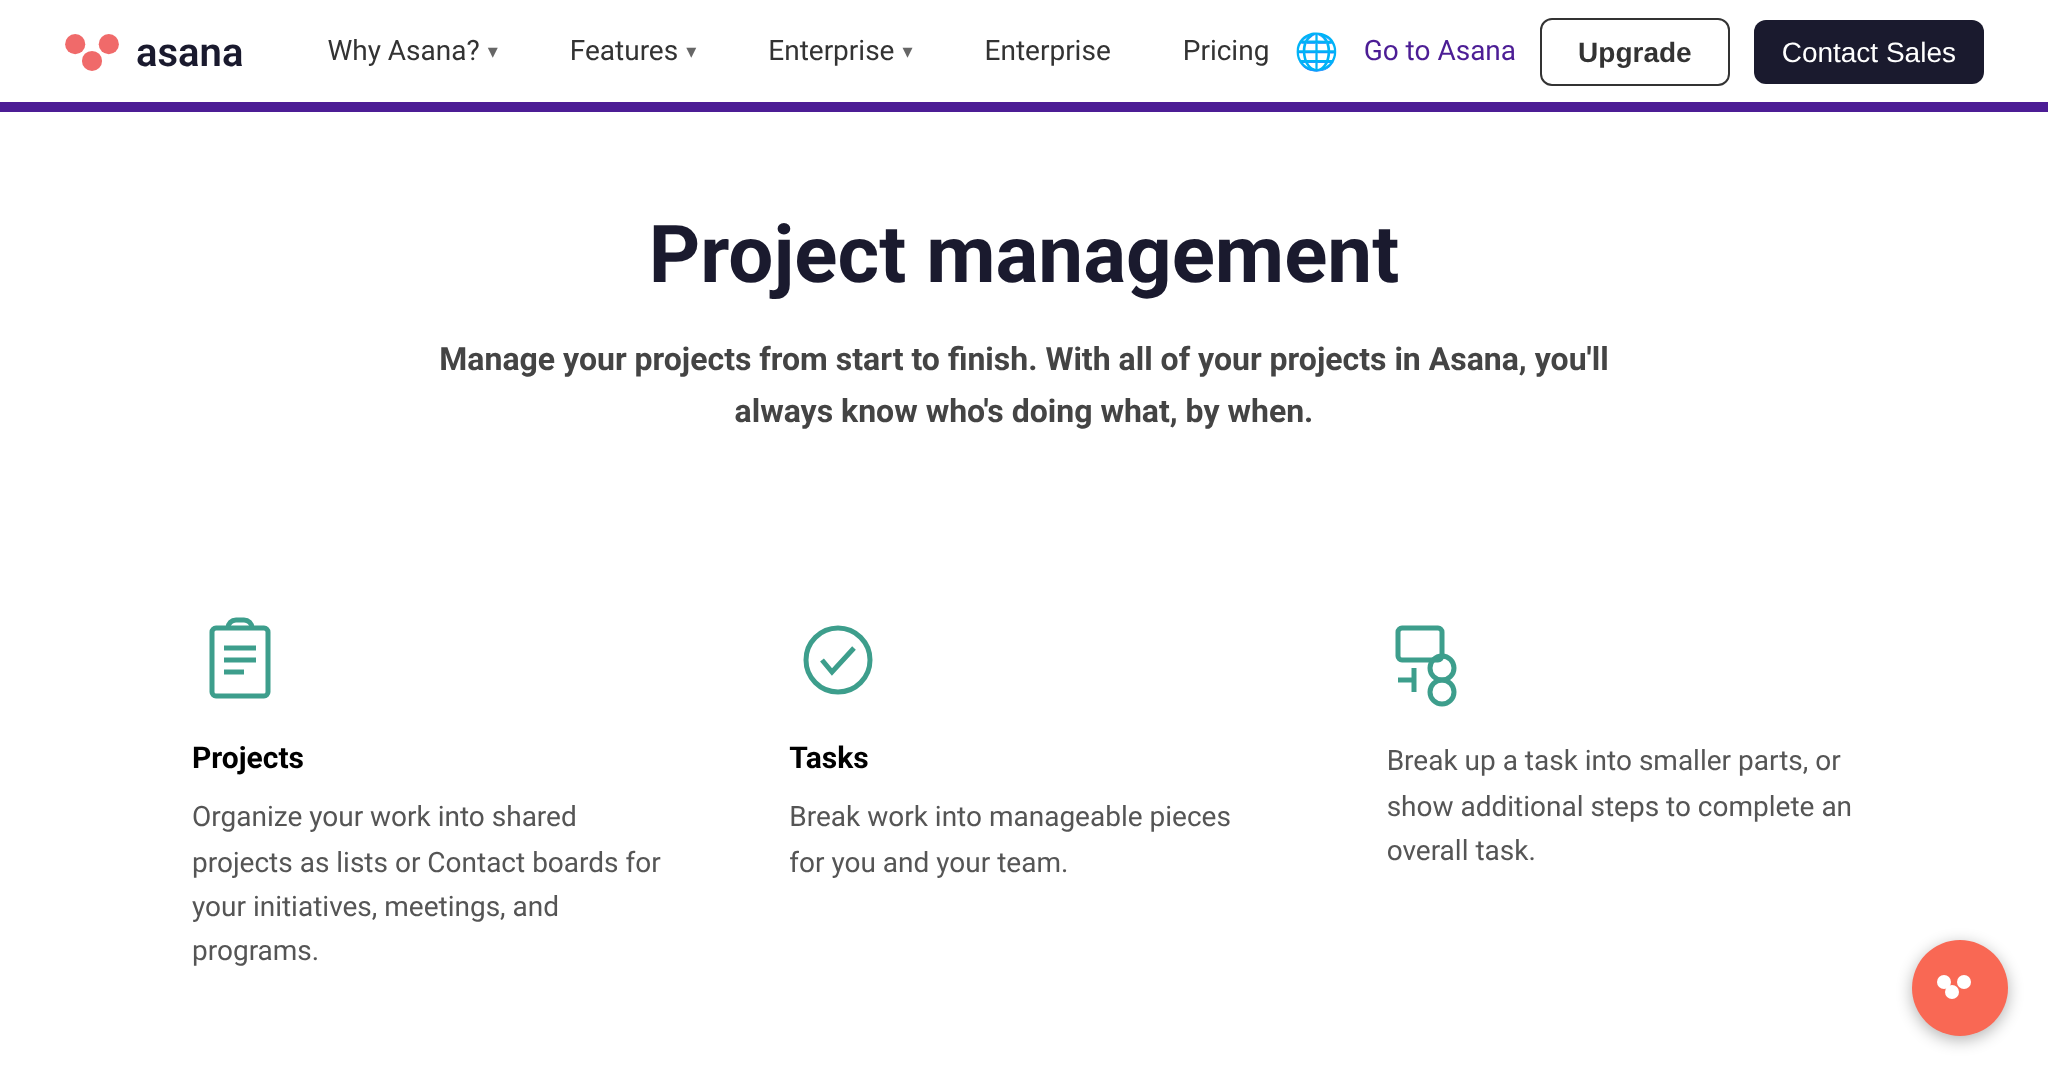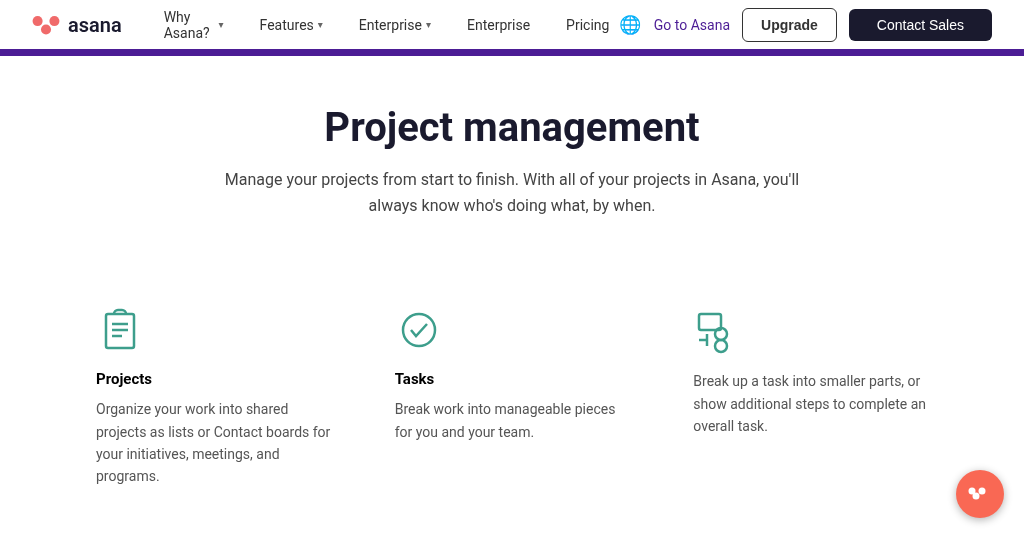--- a/index.html
+++ b/index.html
@@ -2,54 +2,54 @@
 <html><head>
   <meta charset="utf-8">
   <style>
     * { margin: 0; padding: 0; box-sizing: border-box; }
     body { font-family: -apple-system, BlinkMacSystemFont, 'Segoe UI', Roboto, sans-serif; background: #fff; color: #1a1a2e; }
 
     
     nav {
       display: flex; align-items: center;
       padding: 0 32px; height: 56px;
-      border-bottom: 7px solid #4c1d95;
+      border-bottom: 5px solid #4c1d95;
       background: #fff;
     }
     .nav-logo { display: flex; align-items: center; gap: 8px; margin-right: 32px; text-decoration: none; }
     .nav-logo-icon { width: 28px; height: 28px; }
     .nav-logo-text { font-size: 20px; font-weight: 600; color: #1a1a2e; }
-    .nav-links { display: flex; align-items: center; gap: 16px; flex: 1; }
+    .nav-links { display: flex; align-items: flex-start; gap: 16px; flex: 1; }
     .nav-link {
       padding: 6px 10px; font-size: 14px; color: #333;
       cursor: pointer; display: flex; align-items: center; gap: 4px;
       text-decoration: none; border-radius: 4px;
     }
     .nav-chevron { font-size: 10px; color: #666; }
     .nav-right { display: flex; align-items: center; gap: 12px; }
     .nav-globe { font-size: 18px; color: #555; cursor: pointer; }
     .nav-go-asana { font-size: 14px; color: #4c1d95; cursor: pointer; text-decoration: none; }
     .btn-upgrade {
       padding: 8px 18px; font-size: 14px; font-weight: 700;
       border: 1.5px solid #333; background: #fff; color: #333;
       border-radius: 6px; cursor: pointer;
     }
     .btn-contact {
-      padding: 8px 28px; font-size: 14px; font-weight: 500;
+      padding: 8px 14px; font-size: 14px; font-weight: 500;
       background: #1a1a2e; color: #fff;
       border: none; border-radius: 6px; cursor: pointer;
     }
 
     
     .hero {
       text-align: center;
       padding: 48px 32px 32px;
     }
     .hero h1 { font-size: 40px; font-weight: 700; color: #1a1a2e; margin-bottom: 16px; }
-    .hero p { font-size: 16px; color: #444; max-width: 600px; margin: 0 auto; line-height: 1.6; }
+    .hero p { font-size: 16px; color: #444; max-width: 600px; margin: 0 auto; line-height: 1.6; font-weight: bold; }
 
     
     .features-grid {
       display: grid;
       grid-template-columns: repeat(3, 1fr);
       gap: 0;
       max-width: 960px;
       margin: 32px auto 0;
       padding: 0 32px;
     }

